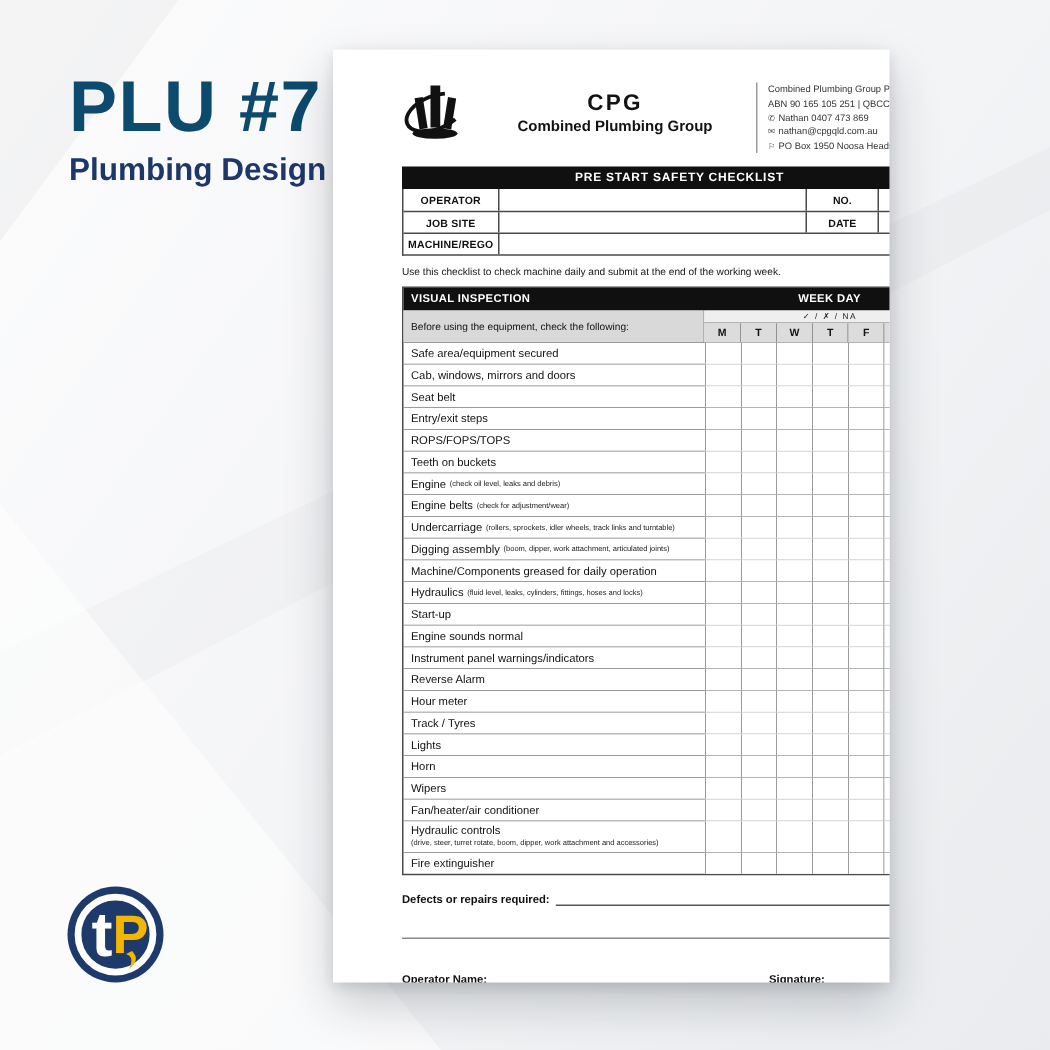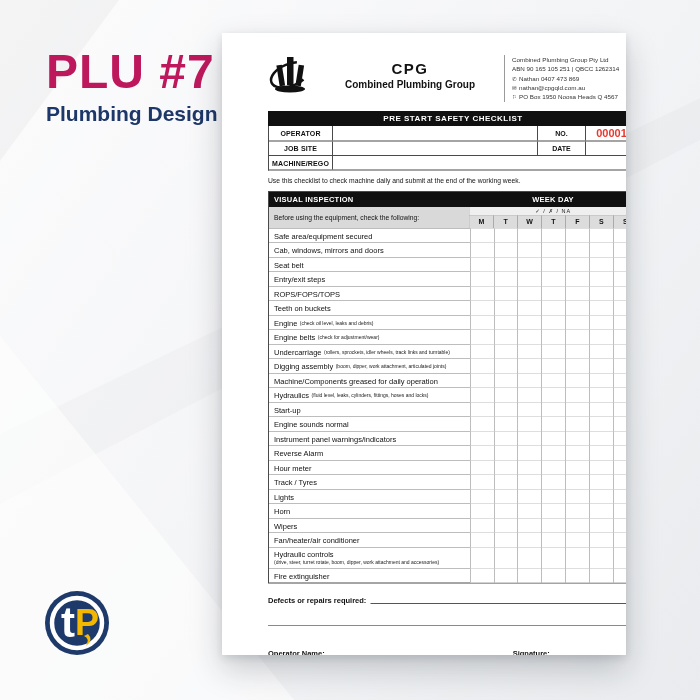--- a/index.html
+++ b/index.html
@@ -9,27 +9,27 @@
     background: linear-gradient(125deg,#fcfcfd 0%,#f3f4f6 55%,#e9ebee 100%);
     position:relative;
   }
   
   .decor { position:absolute; inset:0; pointer-events:none; }
   .decor .d1 { position:absolute; inset:0; background:rgba(0,0,0,0.03); clip-path:polygon(0 0,17% 0,0 23%); }
   .decor .d2 { position:absolute; inset:0; background:rgba(0,0,0,0.02); clip-path:polygon(0 62%,100% 14%,100% 20%,0 72%); }
   .decor .d3 { position:absolute; inset:0; background:rgba(255,255,255,0.55); clip-path:polygon(0 48%,42% 100%,0 100%); }
 
   
-  .panel-title { position:absolute; left:46px; top:44px; font-size:48px; font-weight:bold; color:#be185d; letter-spacing:1px; }
+  .panel-title { position:absolute; left:46px; top:44px; font-size:48px; font-weight:bold; color:#0c4a6e; letter-spacing:1px; }
   .panel-subtitle { position:absolute; left:46px; top:102px; font-size:21px; font-weight:bold; color:#1d3768; }
   .brand-mark { position:absolute; left:44px; top:590px; width:66px; height:66px; }
 
   
   .page {
-    position:absolute; left:222px; top:33px; width:404px; height:622px;
+    position:absolute; left:222px; top:33px; width:371px; height:622px;
     background:#ffffff; overflow:hidden;
     box-shadow: 0 14px 30px rgba(25,30,40,0.22), 0 3px 8px rgba(25,30,40,0.12);
   }
   .page-scale { width:874px; height:1244px; transform:scale(0.5); transform-origin:0 0; padding:40px 42px 0 92px; color:#111; }
 
   
   .doc-header { display:flex; align-items:flex-start; height:104px; }
   .doc-logo { width:96px; height:84px; flex:0 0 auto; }
   .doc-title-block { flex:1; text-align:center; padding-top:14px; }
   .doc-abbr { font-size:30px; font-weight:bold; letter-spacing:3px; color:#121212; }

